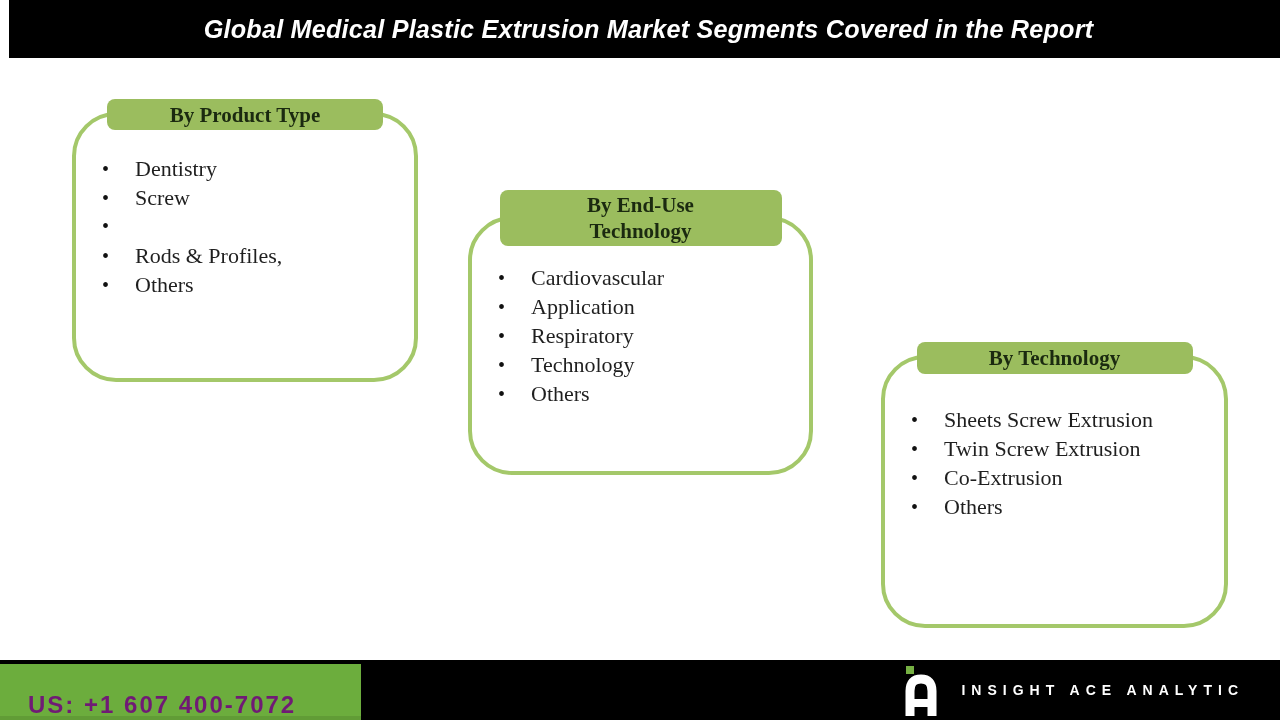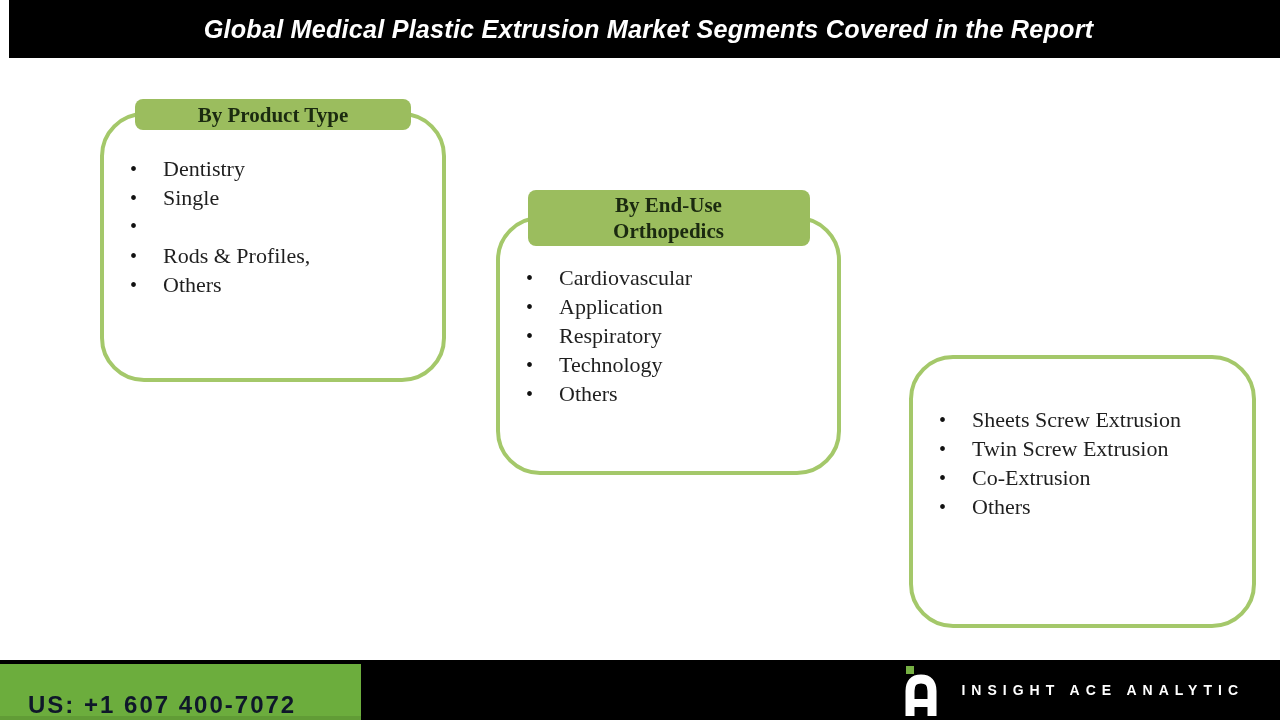--- a/index.html
+++ b/index.html
@@ -22,21 +22,21 @@
     margin: 0;
     color: #ffffff;
     font-family: "Liberation Sans", sans-serif;
     font-size: 26px; font-weight: 700;
     letter-spacing: 0.2px;
     transform: scaleX(0.97);
     white-space: nowrap;
   }
 
   
-  .content-area { position: absolute; inset: 58px 0 60px 0; margin-left: 28px; }
+  .content-area { position: absolute; inset: 58px 0 60px 0; }
   .seg-box {
     position: absolute;
     border: 4px solid #a4c86a;
     border-radius: 44px;
     background: #ffffff;
     box-sizing: border-box;
   }
   .box1 { left: 72px;  top: 54px;  width: 346px; height: 270px; }  
   .box2 { left: 468px; top: 158px; width: 345px; height: 259px; }  
   .box3 { left: 881px; top: 297px; width: 347px; height: 273px; }  
@@ -97,21 +97,21 @@
     border-bottom: 4px solid #619c36;
     box-sizing: border-box;
     display: flex; align-items: center;
     padding-left: 28px;
   }
   .phone-banner span {
     font-family: "Liberation Sans", sans-serif;
     font-weight: 700;
     font-size: 24px;
     letter-spacing: 2px;
-    color: #0f172a;
+    color: #701a75;
     margin-top: 30px;
   }
   .brand {
     position: absolute; right: 36px; top: 0; height: 60px;
     display: flex; align-items: center; gap: 20px;
   }
   .logo { width: 40px; height: 50px; display: block; position: relative; top: 1px; }
   .brand-name {
     font-family: "Liberation Sans", sans-serif;
     font-weight: 700;
@@ -134,38 +134,38 @@
 
   <section class="seg-box box1">
         <div class="seg-tab">By Product Type</div>
         <ul class="seg-list">
           <li class="seg-item">
             <span class="bullet">•</span>
             <span class="item-label">Dentistry</span>
           </li>
           <li class="seg-item">
             <span class="bullet">•</span>
-            <span class="item-label">Single</span>
+            <span class="item-label">Screw</span>
           </li>
           <li class="seg-item">
             <span class="bullet">•</span>
           </li>
           <li class="seg-item">
             <span class="bullet">•</span>
             <span class="item-label">Rods &amp; Profiles,</span>
           </li>
           <li class="seg-item">
             <span class="bullet">•</span>
             <span class="item-label">Others</span>
           </li>
         </ul>
       </section>
       <section class="seg-box box2">
         <div class="seg-tab">By End-Use
-Orthopedics</div>
+Technology</div>
         <ul class="seg-list">
           <li class="seg-item">
             <span class="bullet">•</span>
             <span class="item-label">Cardiovascular</span>
           </li>
           <li class="seg-item">
             <span class="bullet">•</span>
             <span class="item-label">Application</span>
           </li>
           <li class="seg-item">
@@ -176,20 +176,21 @@
             <span class="bullet">•</span>
             <span class="item-label">Technology</span>
           </li>
           <li class="seg-item">
             <span class="bullet">•</span>
             <span class="item-label">Others</span>
           </li>
         </ul>
       </section>
       <section class="seg-box box3">
+        <div class="seg-tab">By Technology</div>
         <ul class="seg-list">
           <li class="seg-item">
             <span class="bullet">•</span>
             <span class="item-label">Sheets Screw Extrusion</span>
           </li>
           <li class="seg-item">
             <span class="bullet">•</span>
             <span class="item-label">Twin Screw Extrusion</span>
           </li>
           <li class="seg-item">

